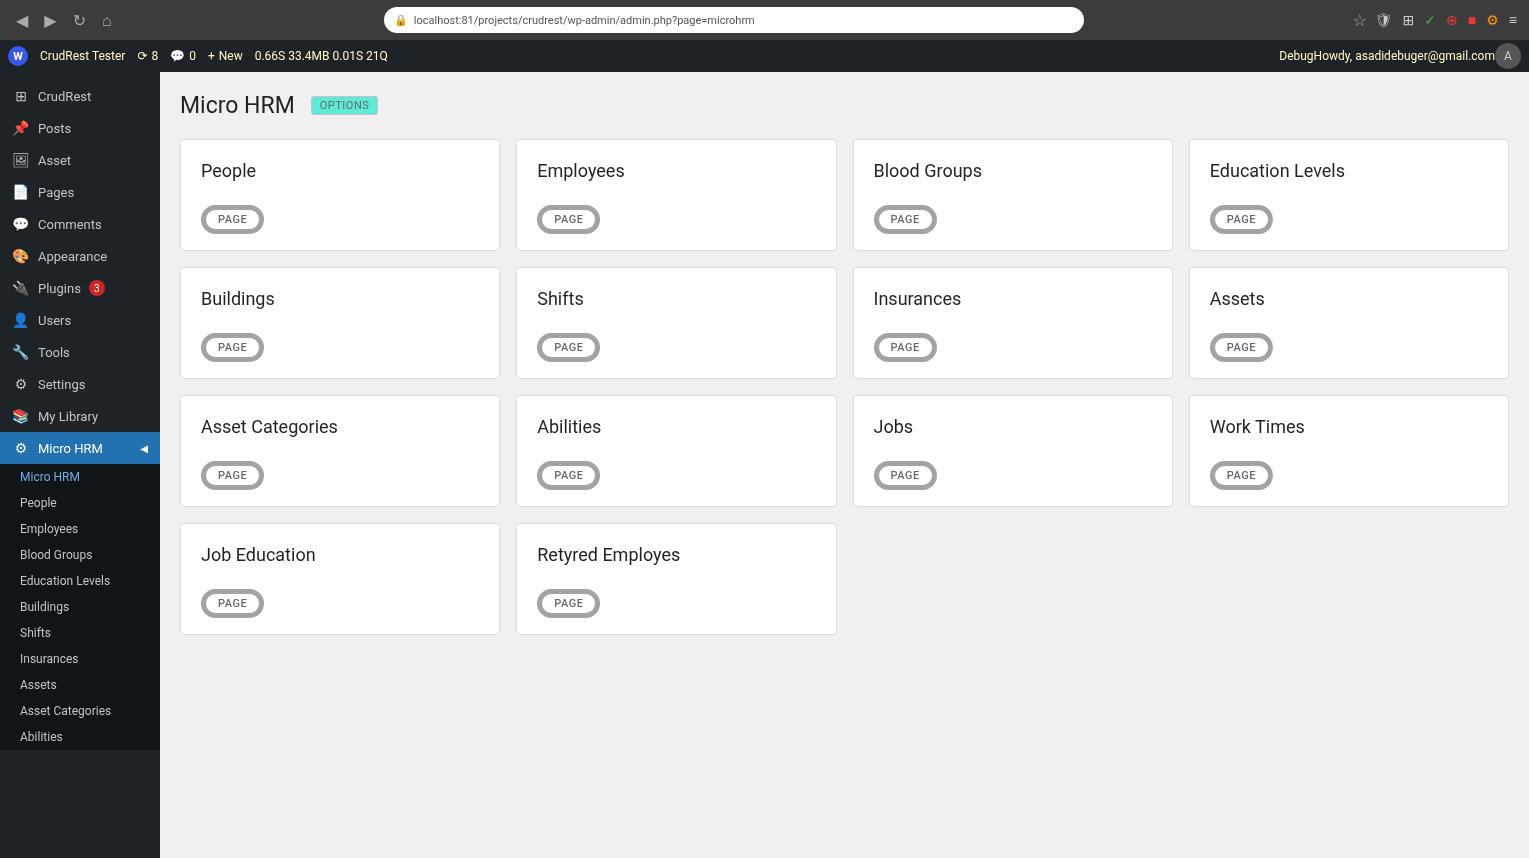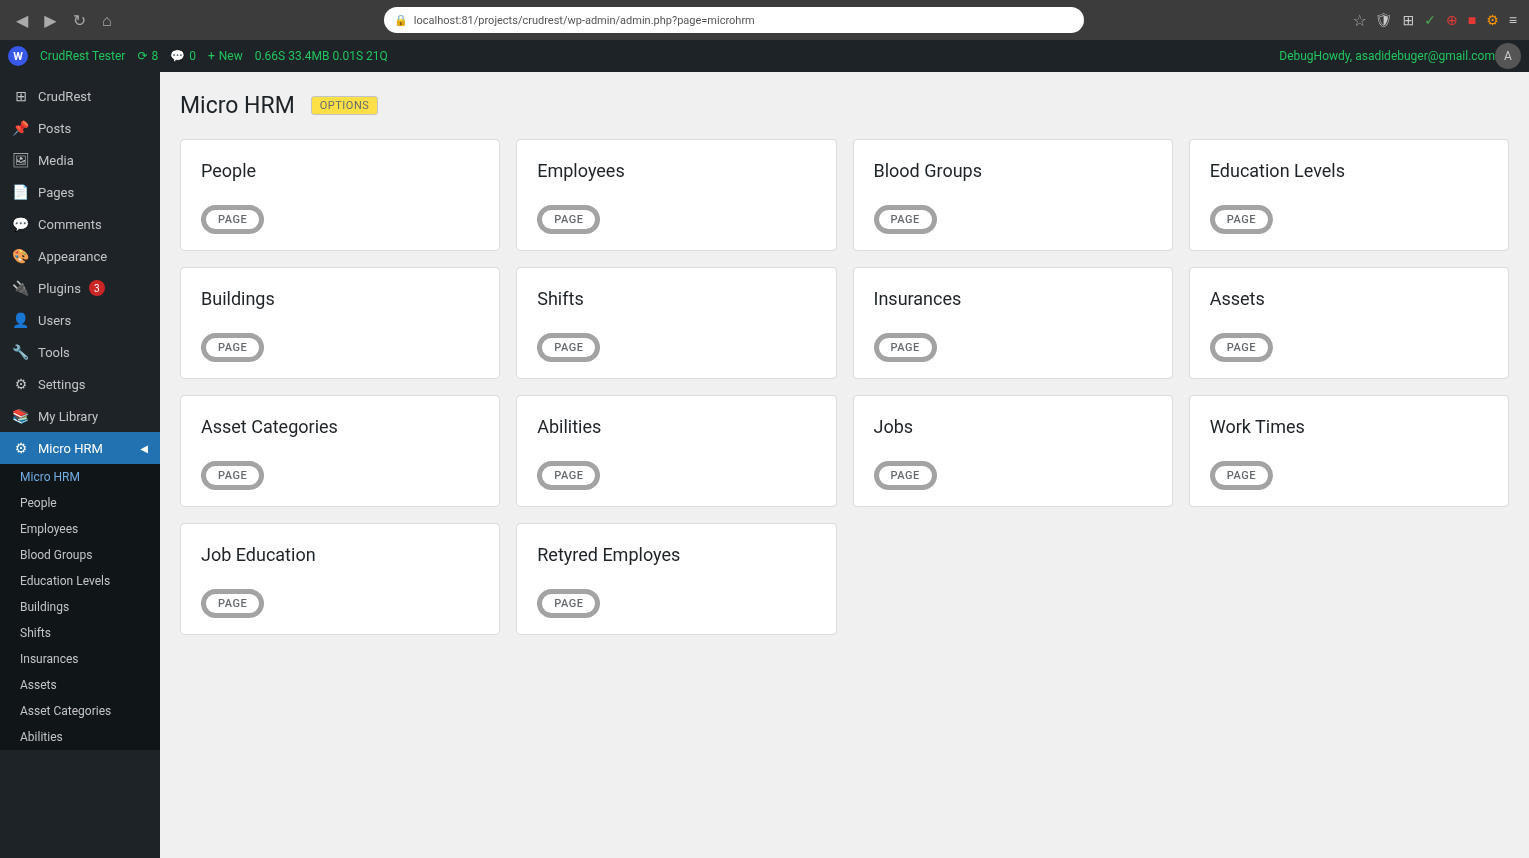--- a/index.html
+++ b/index.html
@@ -45,21 +45,21 @@
       display: flex;
       align-items: center;
       padding: 0 8px;
       gap: 12px;
       color: #c3c4c7;
       font-size: 12px;
     }
     .wp-admin-bar-left { display: flex; align-items: center; gap: 12px; flex: 1; }
     .wp-admin-bar-right { display: flex; align-items: center; }
     .wp-logo { width: 20px; height: 20px; background: #3858e9; border-radius: 50%; display: flex; align-items: center; justify-content: center; color: white; font-size: 11px; font-weight: bold; }
-    .wp-bar-item { color: #22c55e; display: flex; align-items: center; gap: 4px; }
+    .wp-bar-item { color: #fef9c3; display: flex; align-items: center; gap: 4px; }
 
     
     .app-wrapper { display: flex; height: calc(858px - 40px - 32px); overflow: hidden; }
 
     
     .sidebar {
       width: 160px;
       background: #1d2327;
       color: #c3c4c7;
       flex-shrink: 0;
@@ -109,21 +109,21 @@
       color: #1d2327;
     }
     .page-options-label {
       font-size: 11px;
       color: #646970;
       text-transform: uppercase;
       letter-spacing: 0.5px;
       border: 1px solid #c3c4c7;
       padding: 2px 8px;
       border-radius: 3px;
-      background: #fde047;
+      background: #5eead4;
     }
 
     
     .cards-grid {
       display: grid;
       grid-template-columns: repeat(4, 1fr);
       gap: 16px;
     }
 
     .card {
@@ -207,21 +207,21 @@
     <div class="sidebar-item">
       <span class="sidebar-icon">⊞</span>
       <span>CrudRest</span>
     </div>
     <div class="sidebar-item">
       <span class="sidebar-icon">📌</span>
       <span>Posts</span>
     </div>
     <div class="sidebar-item">
       <span class="sidebar-icon">🖼</span>
-      <span>Media</span>
+      <span>Asset</span>
     </div>
     <div class="sidebar-item">
       <span class="sidebar-icon">📄</span>
       <span>Pages</span>
     </div>
     <div class="sidebar-item">
       <span class="sidebar-icon">💬</span>
       <span>Comments</span>
     </div>
     <div class="sidebar-item">

